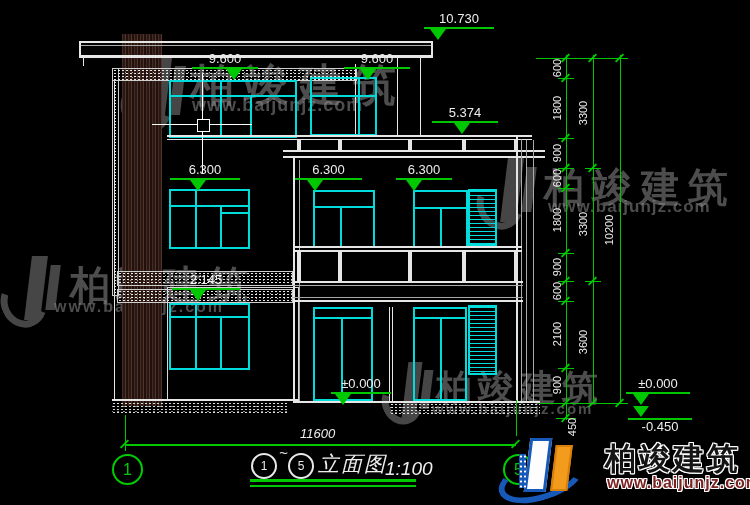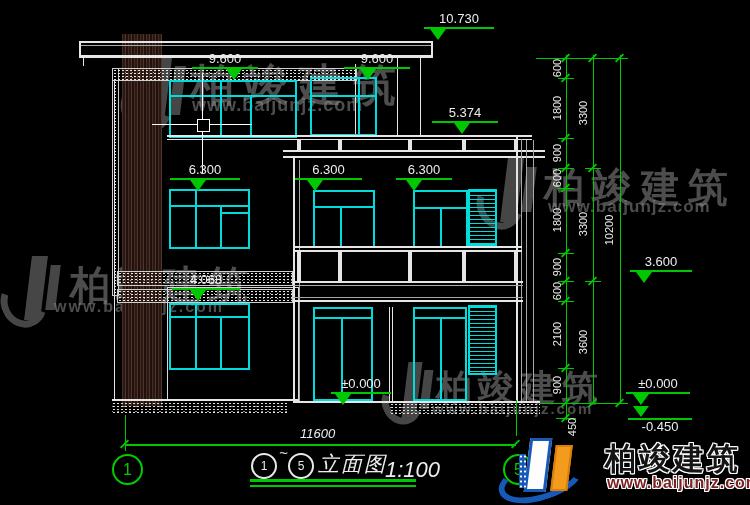--- a/index.html
+++ b/index.html
@@ -225,33 +225,28 @@
     <div class="el">6.300</div>
     <div class="eline"></div>
     <div class="etri" style="margin-left:12px"></div>
   </div>
   <div class="elev" style="left:396px;top:163px;width:56px">
     <div class="el">6.300</div>
     <div class="eline"></div>
     <div class="etri" style="margin-left:10px"></div>
   </div>
   <div class="elev" style="left:172px;top:273px;width:68px">
-    <div class="el">4.068</div>
+    <div class="el">2.145</div>
     <div class="eline"></div>
     <div class="etri" style="margin-left:18px"></div>
   </div>
   <div class="elev" style="left:331px;top:377px;width:60px">
     <div class="el">±0.000</div>
     <div class="eline"></div>
     <div class="etri" style="margin-left:4px"></div>
-  </div>
-  <div class="elev" style="left:630px;top:255px;width:62px">
-    <div class="el">3.600</div>
-    <div class="eline"></div>
-    <div class="etri" style="margin-left:6px"></div>
   </div>
   <div class="elev" style="left:626px;top:377px;width:64px">
     <div class="el">±0.000</div>
     <div class="eline"></div>
     <div class="etri" style="margin-left:7px"></div>
   </div>
   <div class="elev" style="left:628px;top:406px;width:64px">
     <div class="etri" style="margin-left:5px"></div>
     <div class="eline"></div>
     <div class="el">-0.450</div>
@@ -322,21 +317,21 @@
   <div class="tick" style="left:119px;top:443px"></div>
   <div class="tick" style="left:510px;top:443px"></div>
   <div class="lbl" style="left:300px;top:427px;font-size:13px">11600</div>
   <div class="gb" style="left:112px;top:454px">1</div>
   <div class="gb" style="left:503px;top:454px">5</div>
 
   <div class="tc" style="left:251px;top:453px">1</div>
   <div class="lbl" style="left:279px;top:445px;font-size:15px">~</div>
   <div class="tc" style="left:288px;top:453px">5</div>
   <div class="lbl" style="left:318px;top:453px;font-size:21px;letter-spacing:2px">立面图</div>
-  <div class="lbl" style="left:385px;top:459px;font-size:22px">1:100</div>
+  <div class="lbl" style="left:385px;top:459px;font-size:19px">1:100</div>
   <div class="gh" style="left:250px;top:479px;width:166px;height:3px"></div>
   <div class="gh" style="left:250px;top:485px;width:166px;height:2px"></div>
 
   <div class="clogo" style="left:497px;top:438px;width:250px;height:66px">
     <div class="arc"></div>
     <div class="t1"></div>
     <div class="dots"></div>
     <div class="t2"></div>
     <div class="outl" style="position:absolute;left:108px;top:0;font-size:31px;letter-spacing:3px">柏竣建筑</div>
     <div class="outlr" style="position:absolute;left:110px;top:36px;font-size:16px;letter-spacing:1px">www.baijunjz.com</div>

